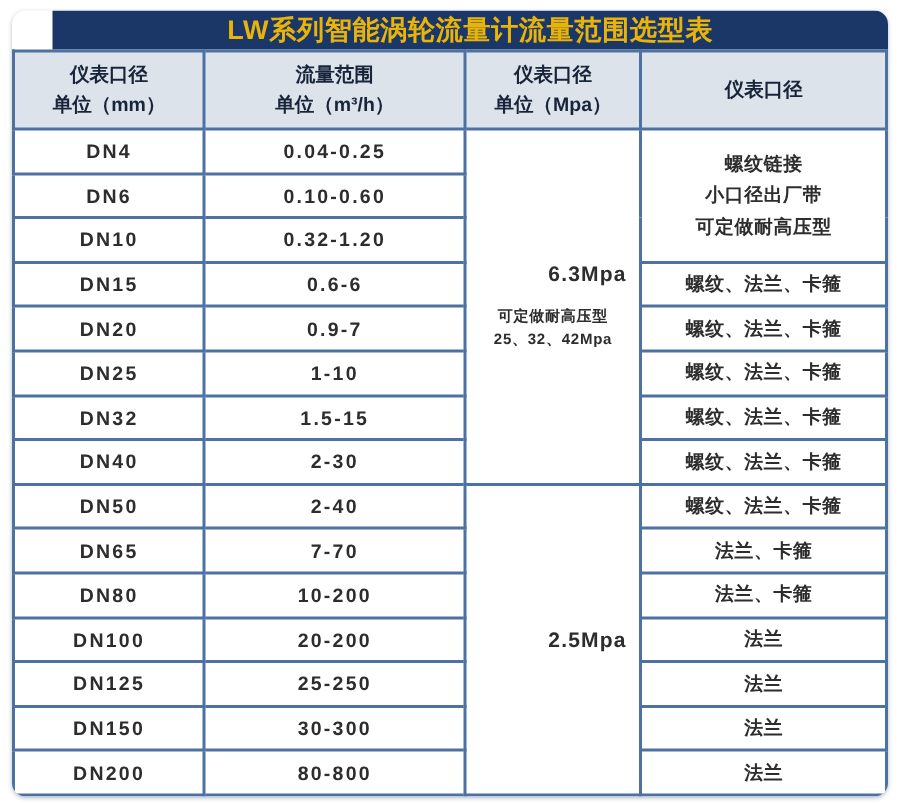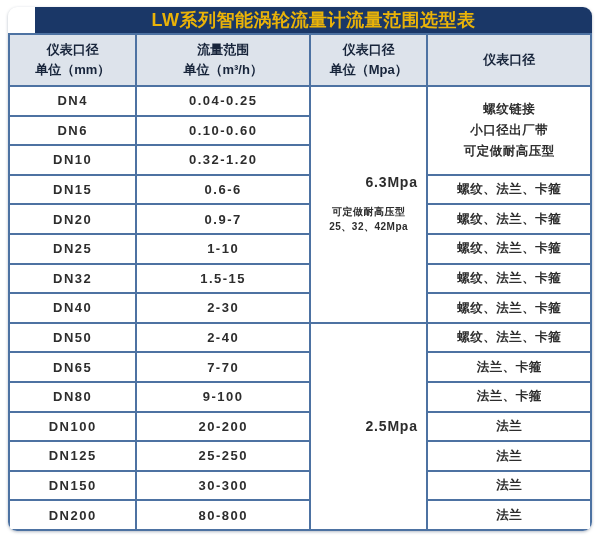--- a/index.html
+++ b/index.html
@@ -155,21 +155,21 @@
         </tr>
         <tr>
           <td class="dn-cell">DN65</td>
           <td class="range-cell">7-70</td>
           <td class="conn-cell" rowspan="1">
             <div>法兰、卡箍</div>
           </td>
         </tr>
         <tr>
           <td class="dn-cell">DN80</td>
-          <td class="range-cell">9-100</td>
+          <td class="range-cell">10-200</td>
           <td class="conn-cell" rowspan="1">
             <div>法兰、卡箍</div>
           </td>
         </tr>
         <tr>
           <td class="dn-cell">DN100</td>
           <td class="range-cell">20-200</td>
           <td class="conn-cell" rowspan="1">
             <div>法兰</div>
           </td>

